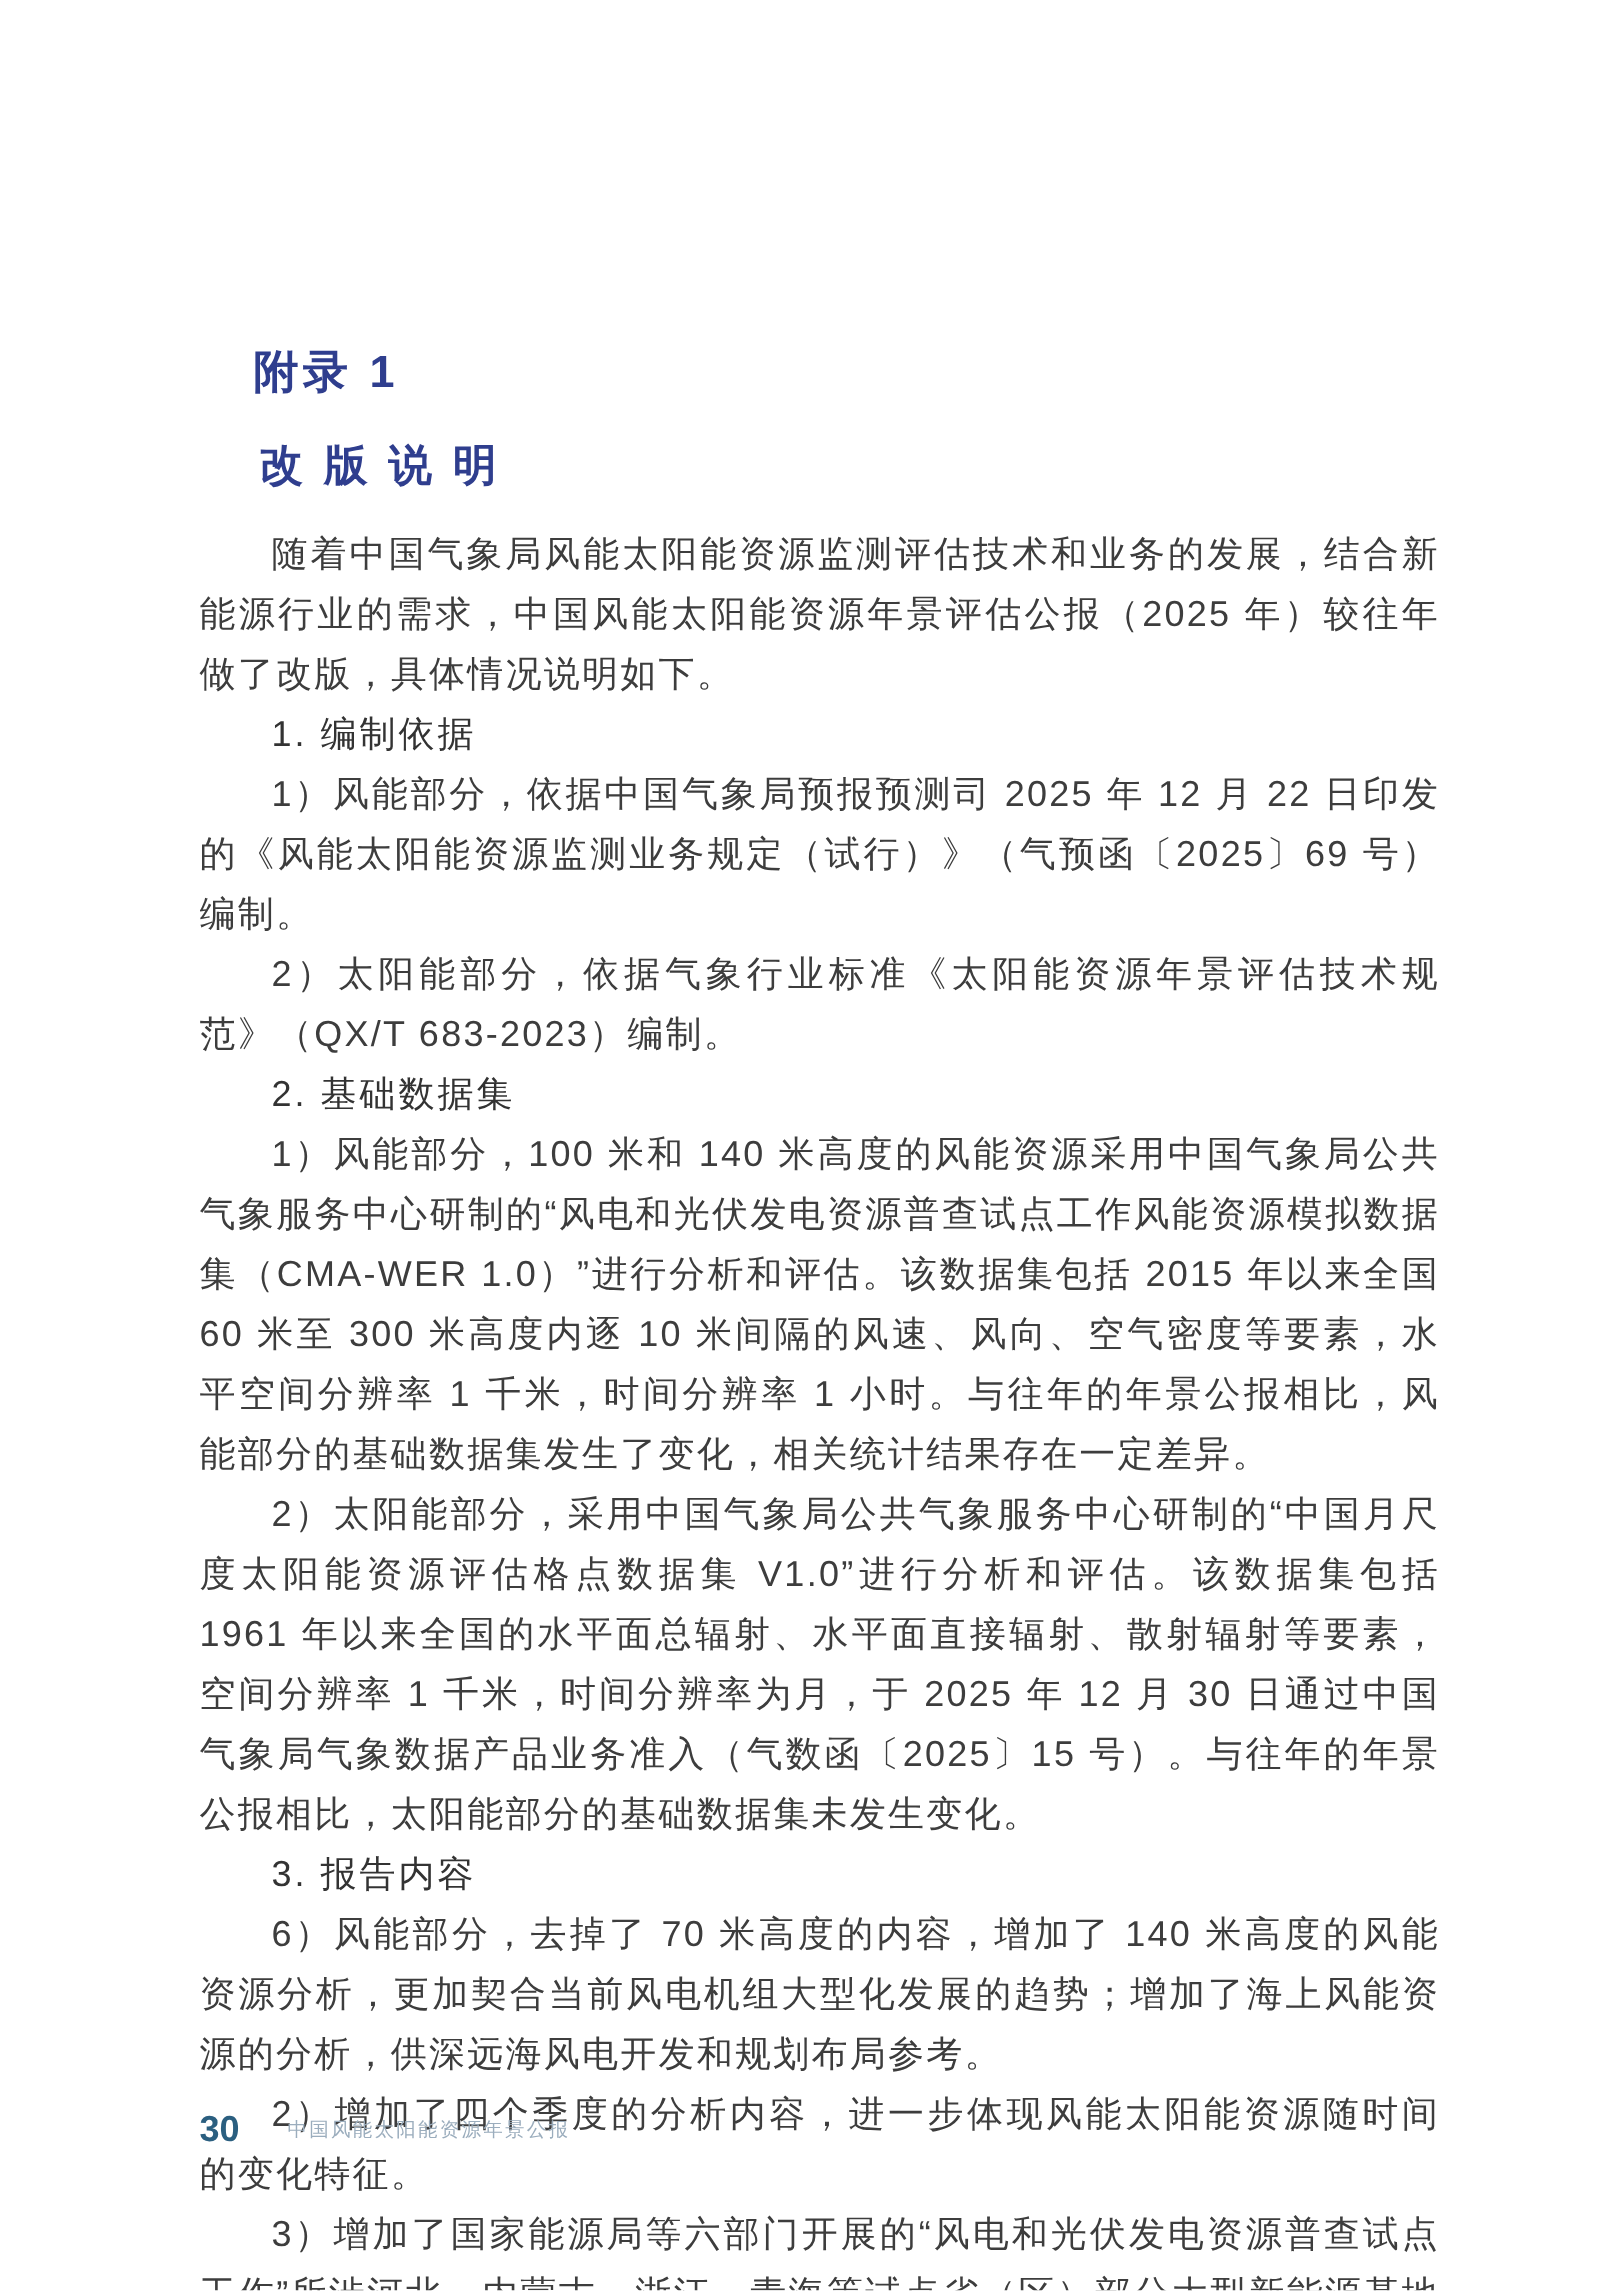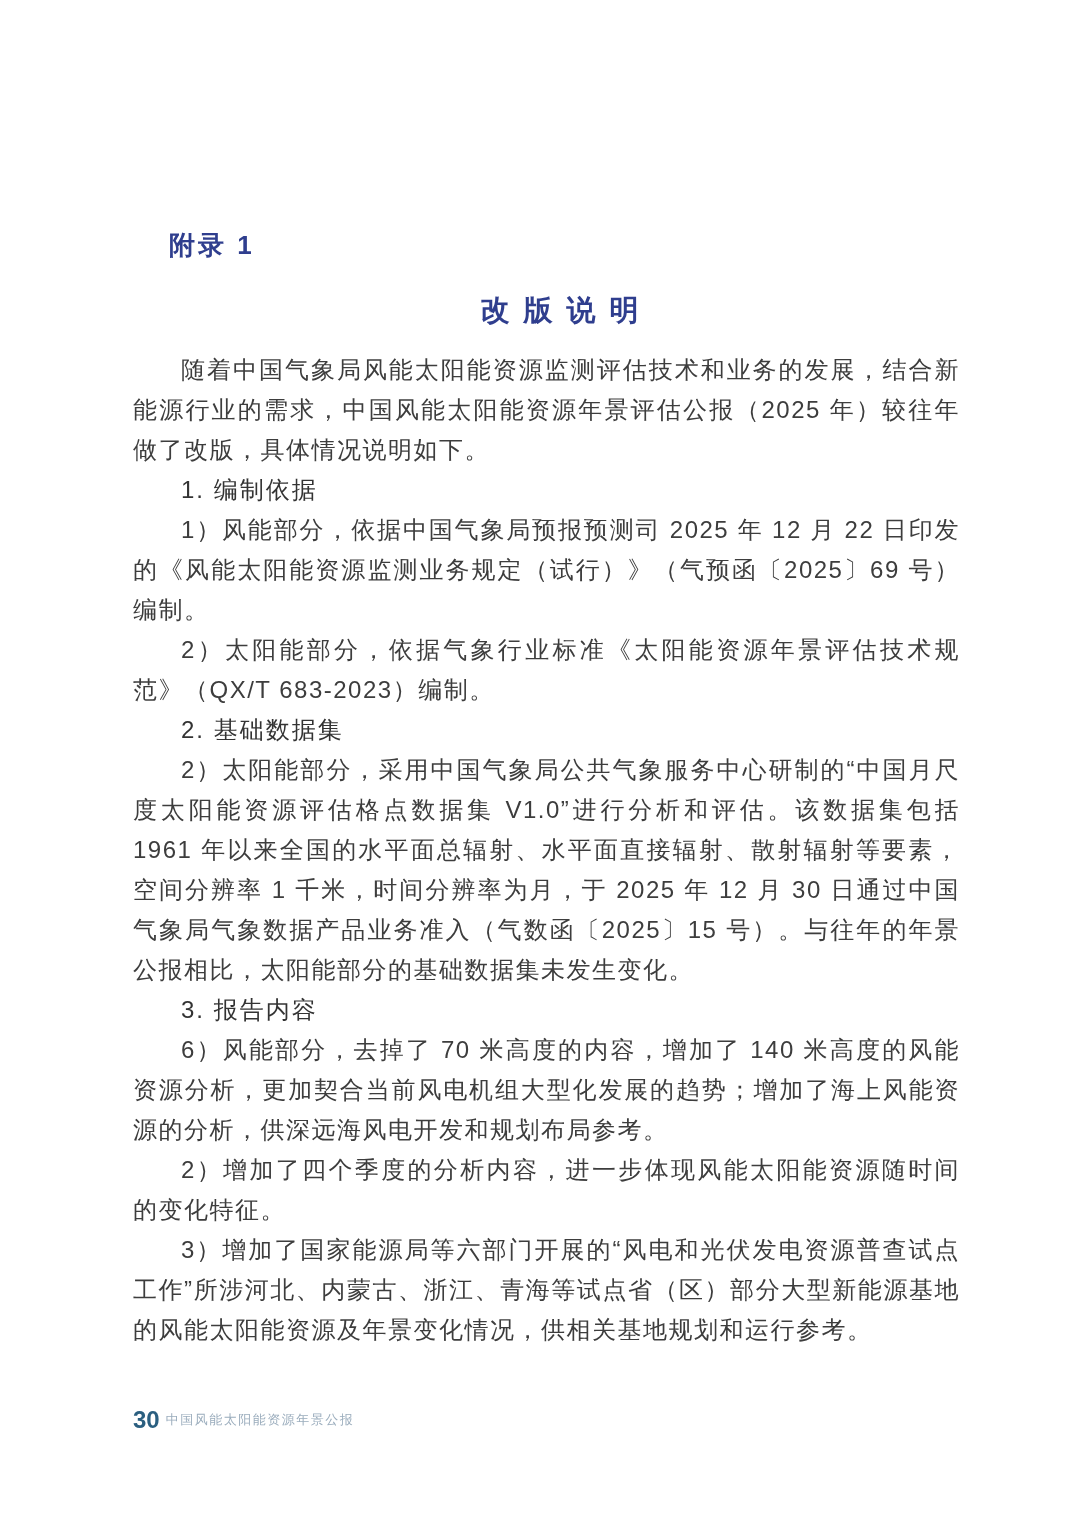--- a/index.html
+++ b/index.html
@@ -17,32 +17,31 @@
     position: relative;
     width: 1080px;
     height: 1527px;
     background: #ffffff;
     overflow: hidden;
   }
   .appendix-label {
     position: absolute;
     left: 169px;
     top: 228px;
-    font-size: 26px;
+    font-size: 30px;
     font-weight: 600;
     letter-spacing: 3px;
     color: var(--heading-blue);
   }
   .doc-title {
     position: absolute;
     left: 133px;
     top: 291px;
     width: 827px;
     padding-left: 40px;
-    text-align: center;
     font-size: 29px;
     font-weight: 700;
     letter-spacing: 14px;
     color: var(--heading-blue);
   }
   .body-text {
     position: absolute;
     left: 133px;
     top: 350px;
     width: 827px;
@@ -62,21 +61,21 @@
     font-weight: 400;
     color: #333333;
     letter-spacing: 2px;
   }
   .page-footer {
     position: absolute;
     left: 133px;
     top: 1406px;
     display: flex;
     align-items: center;
-    gap: 6px;
+    gap: 32px;
   }
   .footer-page-number {
     font-size: 24px;
     font-weight: 700;
     color: var(--footer-number);
   }
   .footer-publication {
     font-size: 13px;
     letter-spacing: 1.5px;
     color: var(--footer-label);
@@ -93,20 +92,21 @@
 
   <div class="body-text">
 
     <p>随着中国气象局风能太阳能资源监测评估技术和业务的发展，结合新能源行业的需求，中国风能太阳能资源年景评估公报（2025 年）较往年做了改版，具体情况说明如下。</p>
 
     <p class="section-heading">1. 编制依据</p>
     <p>1）风能部分，依据中国气象局预报预测司 2025 年 12 月 22 日印发的《风能太阳能资源监测业务规定（试行）》（气预函〔2025〕69 号）编制。</p>
     <p>2）太阳能部分，依据气象行业标准《太阳能资源年景评估技术规范》（QX/T 683-2023）编制。</p>
 
     <p class="section-heading">2. 基础数据集</p>
+    <p>1）风能部分，100 米和 140 米高度的风能资源采用中国气象局公共气象服务中心研制的“风电和光伏发电资源普查试点工作风能资源模拟数据集（CMA-WER 1.0）”进行分析和评估。该数据集包括 2015 年以来全国 60 米至 300 米高度内逐 10 米间隔的风速、风向、空气密度等要素，水平空间分辨率 1 千米，时间分辨率 1 小时。与往年的年景公报相比，风能部分的基础数据集发生了变化，相关统计结果存在一定差异。</p>
     <p>2）太阳能部分，采用中国气象局公共气象服务中心研制的“中国月尺度太阳能资源评估格点数据集 V1.0”进行分析和评估。该数据集包括 1961 年以来全国的水平面总辐射、水平面直接辐射、散射辐射等要素，空间分辨率 1 千米，时间分辨率为月，于 2025 年 12 月 30 日通过中国气象局气象数据产品业务准入（气数函〔2025〕15 号）。与往年的年景公报相比，太阳能部分的基础数据集未发生变化。</p>
 
     <p class="section-heading">3. 报告内容</p>
     <p>6）风能部分，去掉了 70 米高度的内容，增加了 140 米高度的风能资源分析，更加契合当前风电机组大型化发展的趋势；增加了海上风能资源的分析，供深远海风电开发和规划布局参考。</p>
     <p>2）增加了四个季度的分析内容，进一步体现风能太阳能资源随时间的变化特征。</p>
     <p>3）增加了国家能源局等六部门开展的“风电和光伏发电资源普查试点工作”所涉河北、内蒙古、浙江、青海等试点省（区）部分大型新能源基地的风能太阳能资源及年景变化情况，供相关基地规划和运行参考。</p>
 
   </div>
 
   <div class="page-footer">

